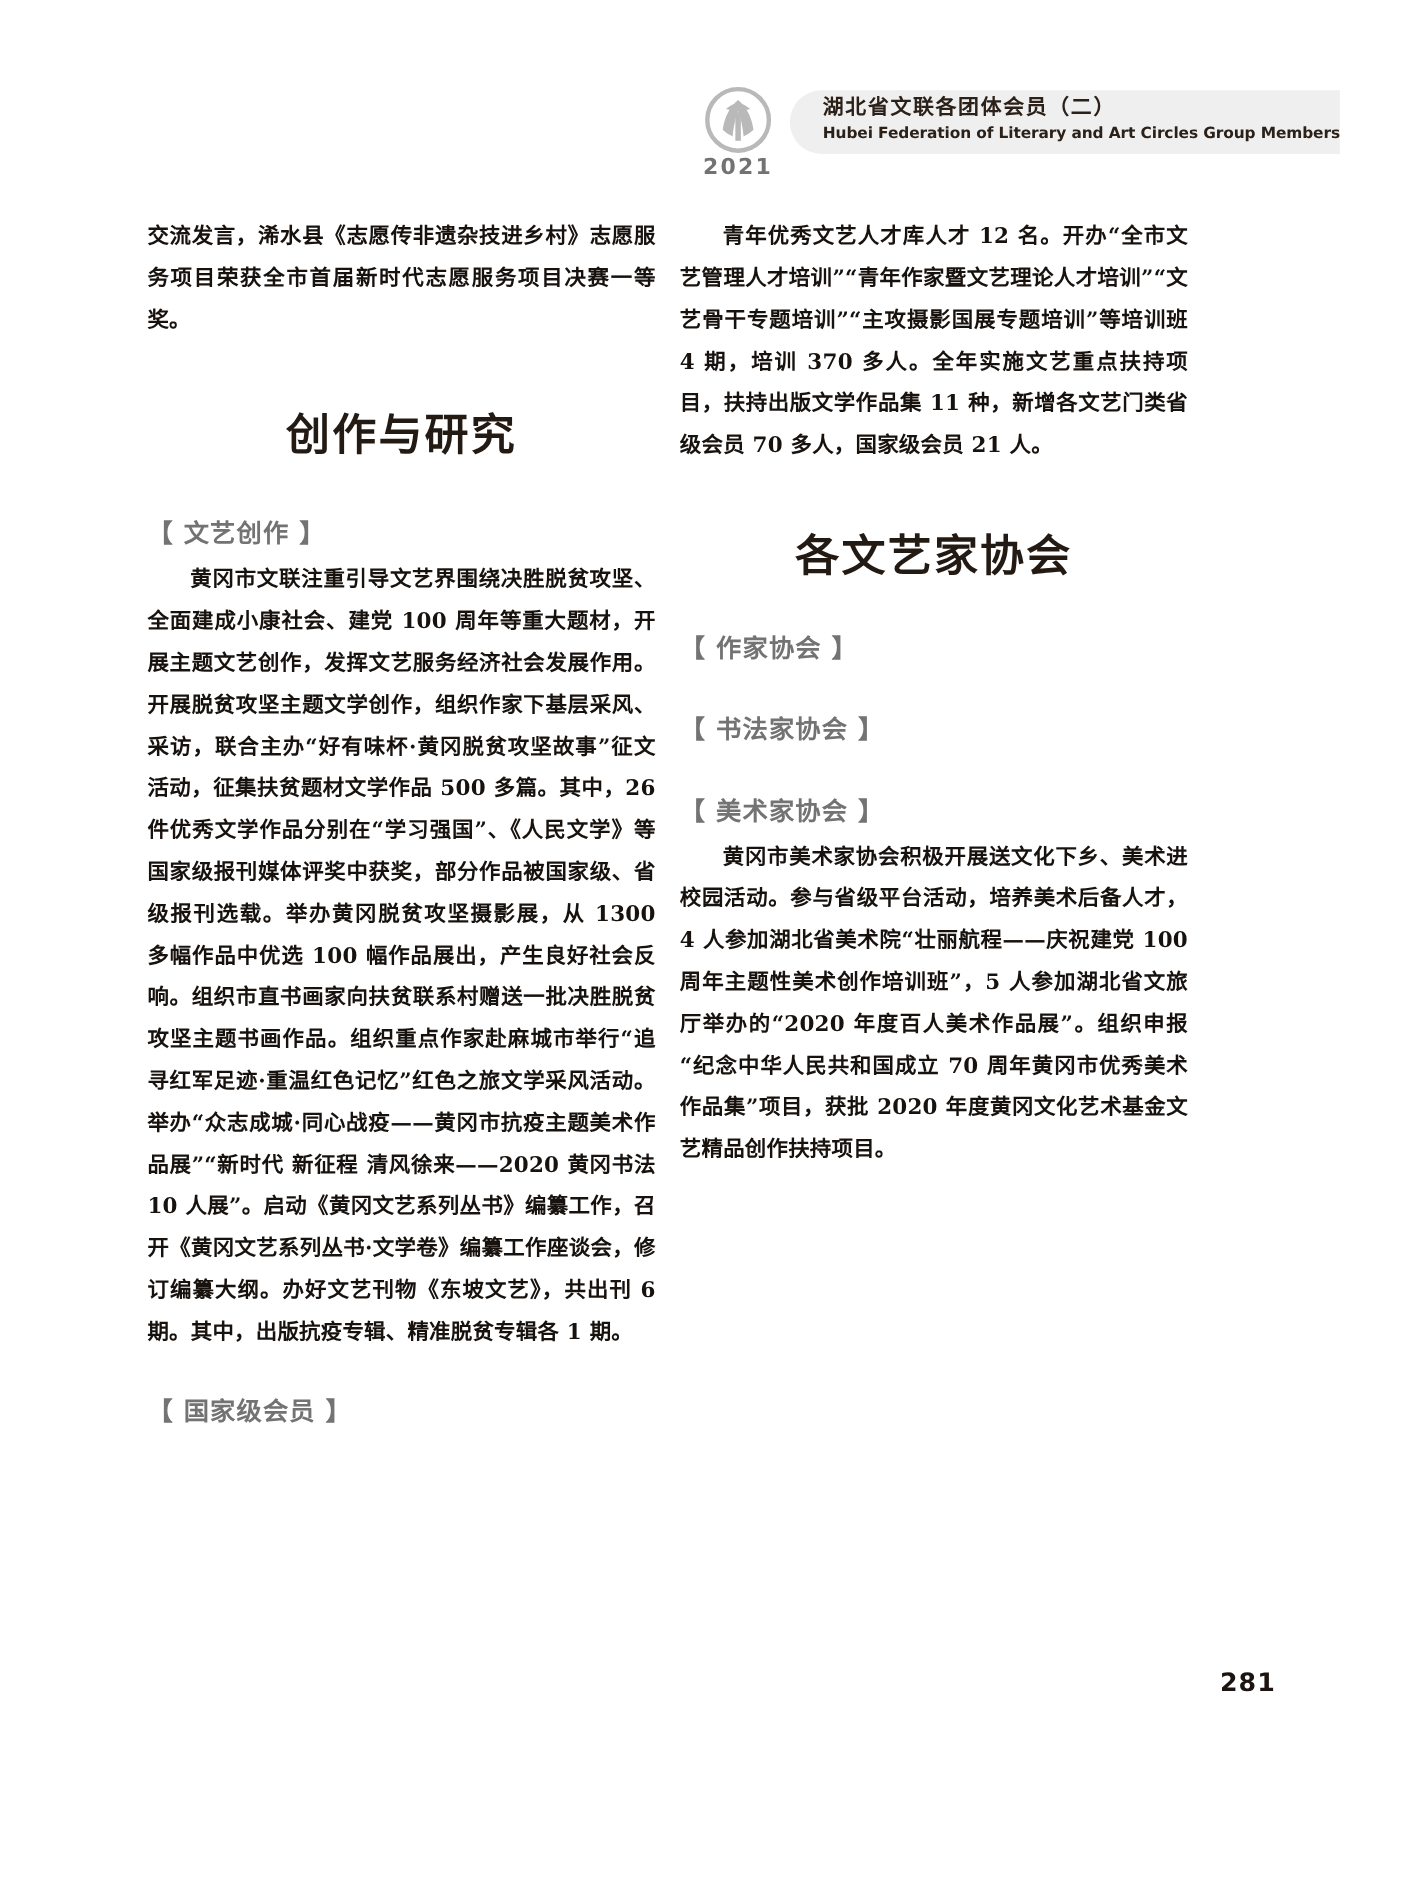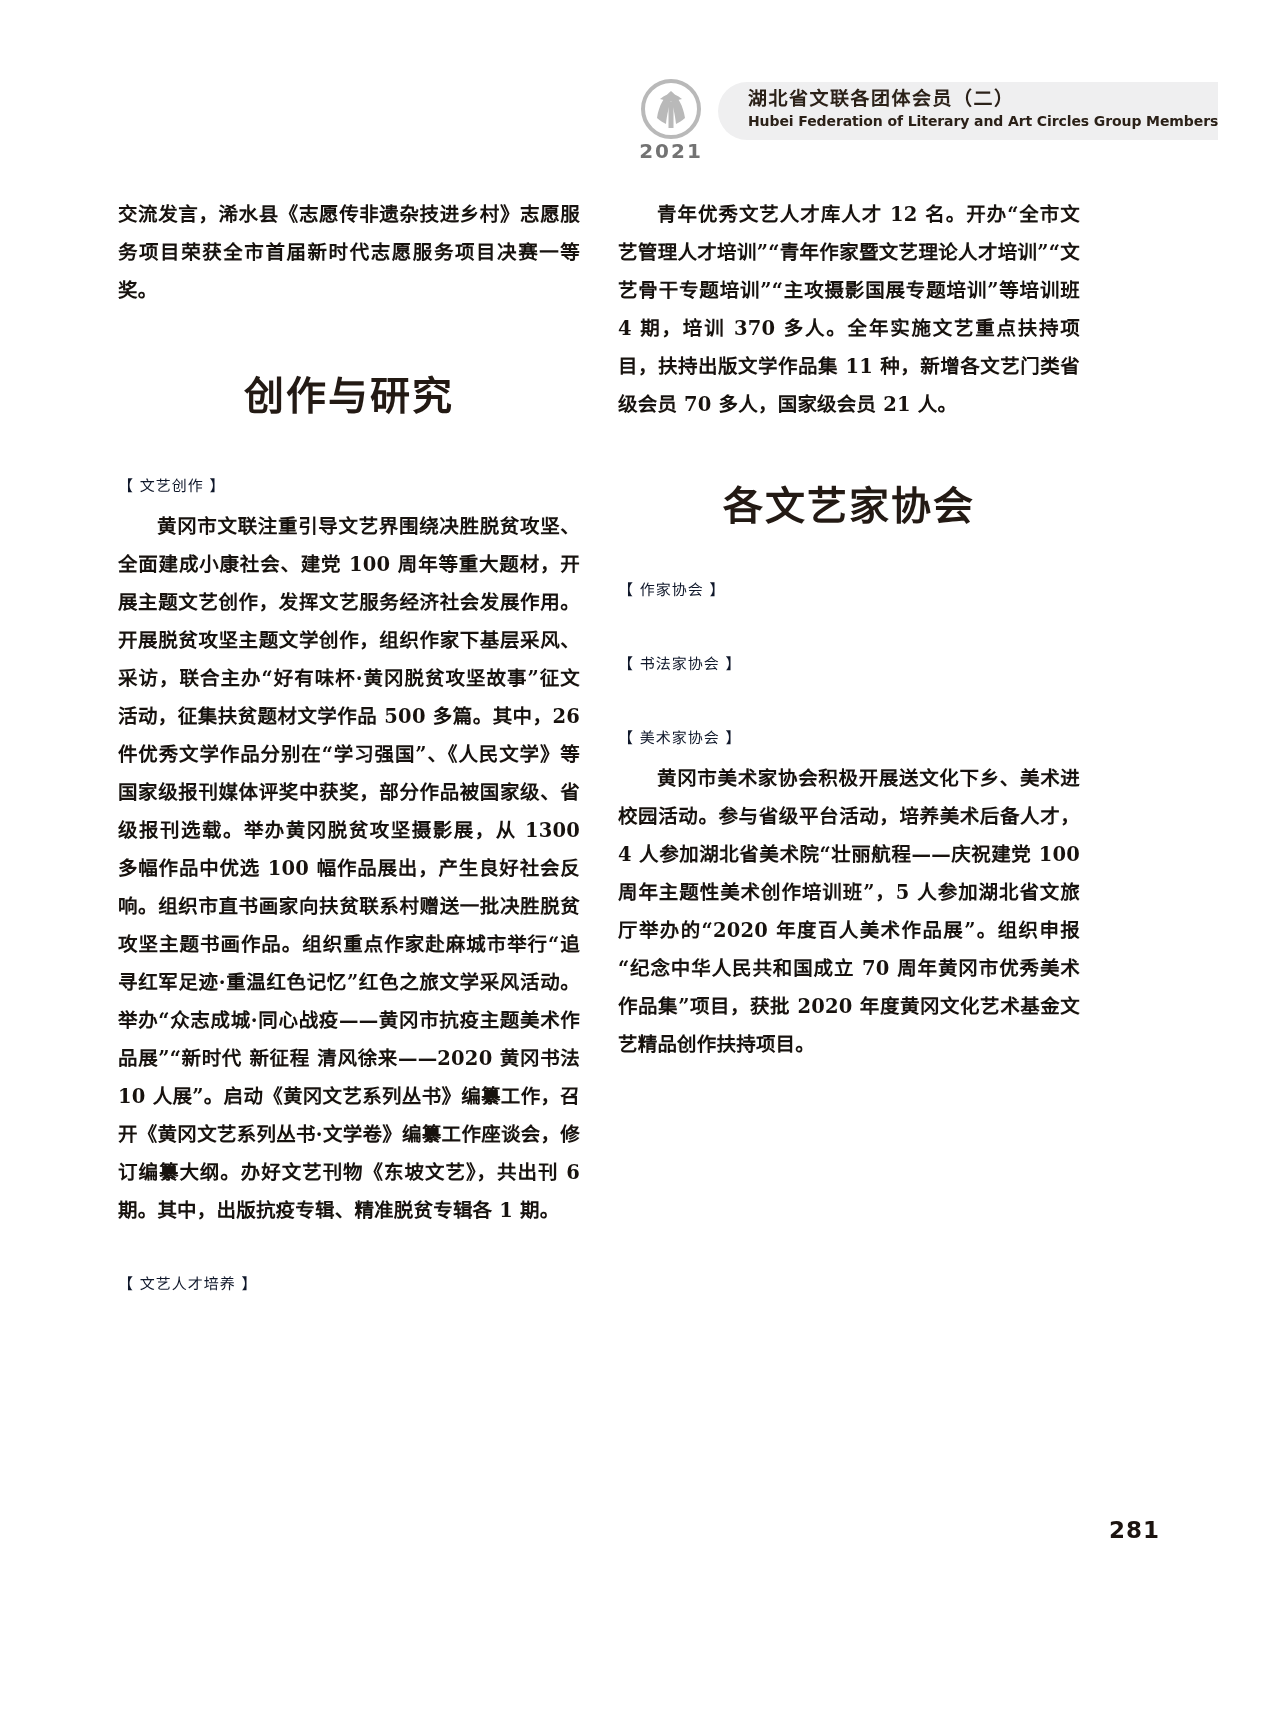--- a/index.html
+++ b/index.html
@@ -91,21 +91,21 @@
     top: 196px;
     left: 118px;
     width: 1042px;
     height: 1300px;
   }
   .col {
     position: absolute;
     top: 0;
     width: 462px;
   }
-  .col-left  { left: 0; }
+  .col-left  { left: 16px; }
   .col-right { left: 500px; }
 
   p.body-text {
     margin: 0;
     font-family: "DejaVu Serif", "Liberation Serif", serif;
     font-weight: 700;
     font-size: 19.5px;
     line-height: 38px;
     text-align: justify;
     text-justify: inter-ideograph;
@@ -123,25 +123,25 @@
     letter-spacing: 2px;
     text-align: center;
     color: #231a14;
   }
   .section-title-wrap-left  { margin: 62px 0 46px 0; }
   .section-title-wrap-right { margin: 58px 0 40px 0; }
 
   h2.sub-title {
     margin: 0 0 2px 0;
     font-family: "DejaVu Sans", "Liberation Sans", sans-serif;
-    font-weight: 400;
-    font-size: 15px;
+    font-weight: 700;
+    font-size: 23px;
     line-height: 40px;
     letter-spacing: 1px;
-    color: #0f172a;
+    color: #737373;
   }
   .sub-block { margin-top: 34px; }
   .sub-block.first { margin-top: 0; }
 
   
   .page-number {
     position: absolute;
     right: 116px;
     bottom: 176px;
     font-family: "DejaVu Sans", sans-serif;
@@ -188,21 +188,21 @@
       <div class="section-title-wrap-left">
         <h1 class="section-title">创作与研究</h1>
       </div>
 
       <div class="sub-block first">
         <h2 class="sub-title">【 文艺创作 】</h2>
         <p class="body-text indent">黄冈市文联注重引导文艺界围绕决胜脱贫攻坚、全面建成小康社会、建党 100 周年等重大题材，开展主题文艺创作，发挥文艺服务经济社会发展作用。开展脱贫攻坚主题文学创作，组织作家下基层采风、采访，联合主办“好有味杯·黄冈脱贫攻坚故事”征文活动，征集扶贫题材文学作品 500 多篇。其中，26 件优秀文学作品分别在“学习强国”、《人民文学》等国家级报刊媒体评奖中获奖，部分作品被国家级、省级报刊选载。举办黄冈脱贫攻坚摄影展，从 1300 多幅作品中优选 100 幅作品展出，产生良好社会反响。组织市直书画家向扶贫联系村赠送一批决胜脱贫攻坚主题书画作品。组织重点作家赴麻城市举行“追寻红军足迹·重温红色记忆”红色之旅文学采风活动。举办“众志成城·同心战疫——黄冈市抗疫主题美术作品展”“新时代 新征程 清风徐来——2020 黄冈书法 10 人展”。启动《黄冈文艺系列丛书》编纂工作，召开《黄冈文艺系列丛书·文学卷》编纂工作座谈会，修订编纂大纲。办好文艺刊物《东坡文艺》，共出刊 6 期。其中，出版抗疫专辑、精准脱贫专辑各 1 期。</p>
       </div>
 
       <div class="sub-block">
-        <h2 class="sub-title">【 文艺人才培养 】</h2>
+        <h2 class="sub-title">【 国家级会员 】</h2>
       </div>
 
     </div>
 
     <div class="col col-right">
 
       <p class="body-text indent">青年优秀文艺人才库人才 12 名。开办“全市文艺管理人才培训”“青年作家暨文艺理论人才培训”“文艺骨干专题培训”“主攻摄影国展专题培训”等培训班 4 期，培训 370 多人。全年实施文艺重点扶持项目，扶持出版文学作品集 11 种，新增各文艺门类省级会员 70 多人，国家级会员 21 人。</p>
 
       <div class="section-title-wrap-right">
         <h1 class="section-title">各文艺家协会</h1>

